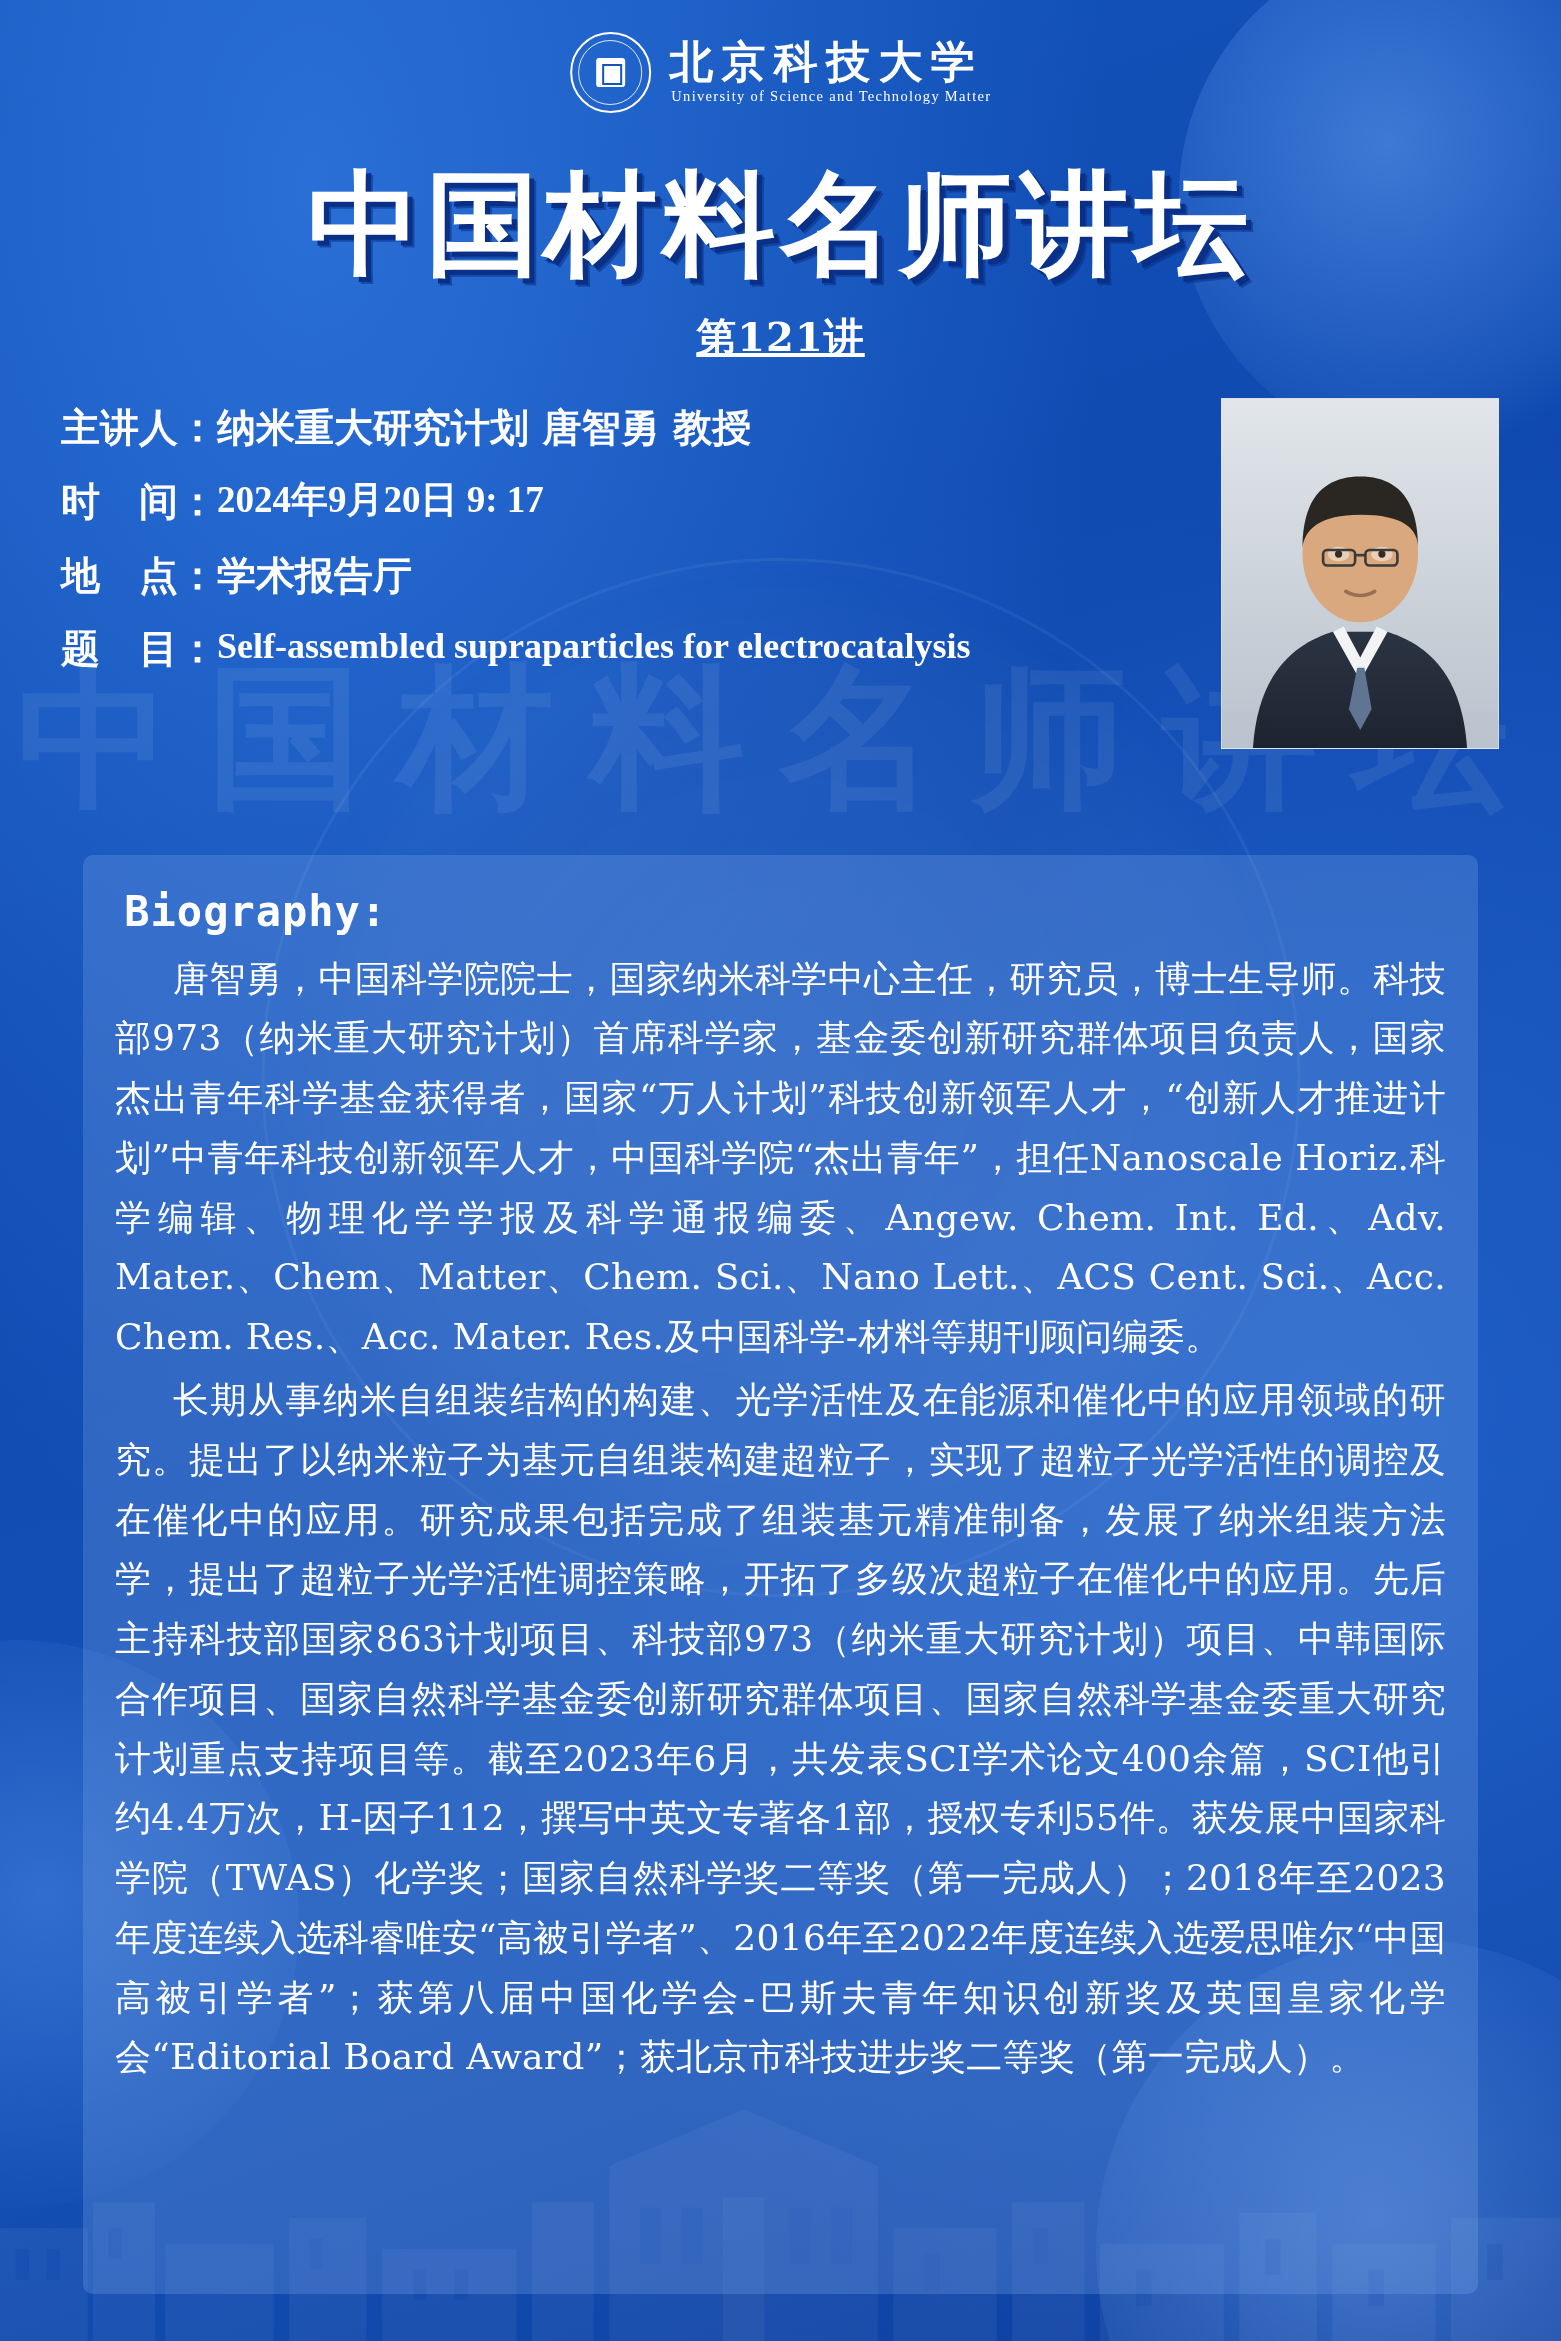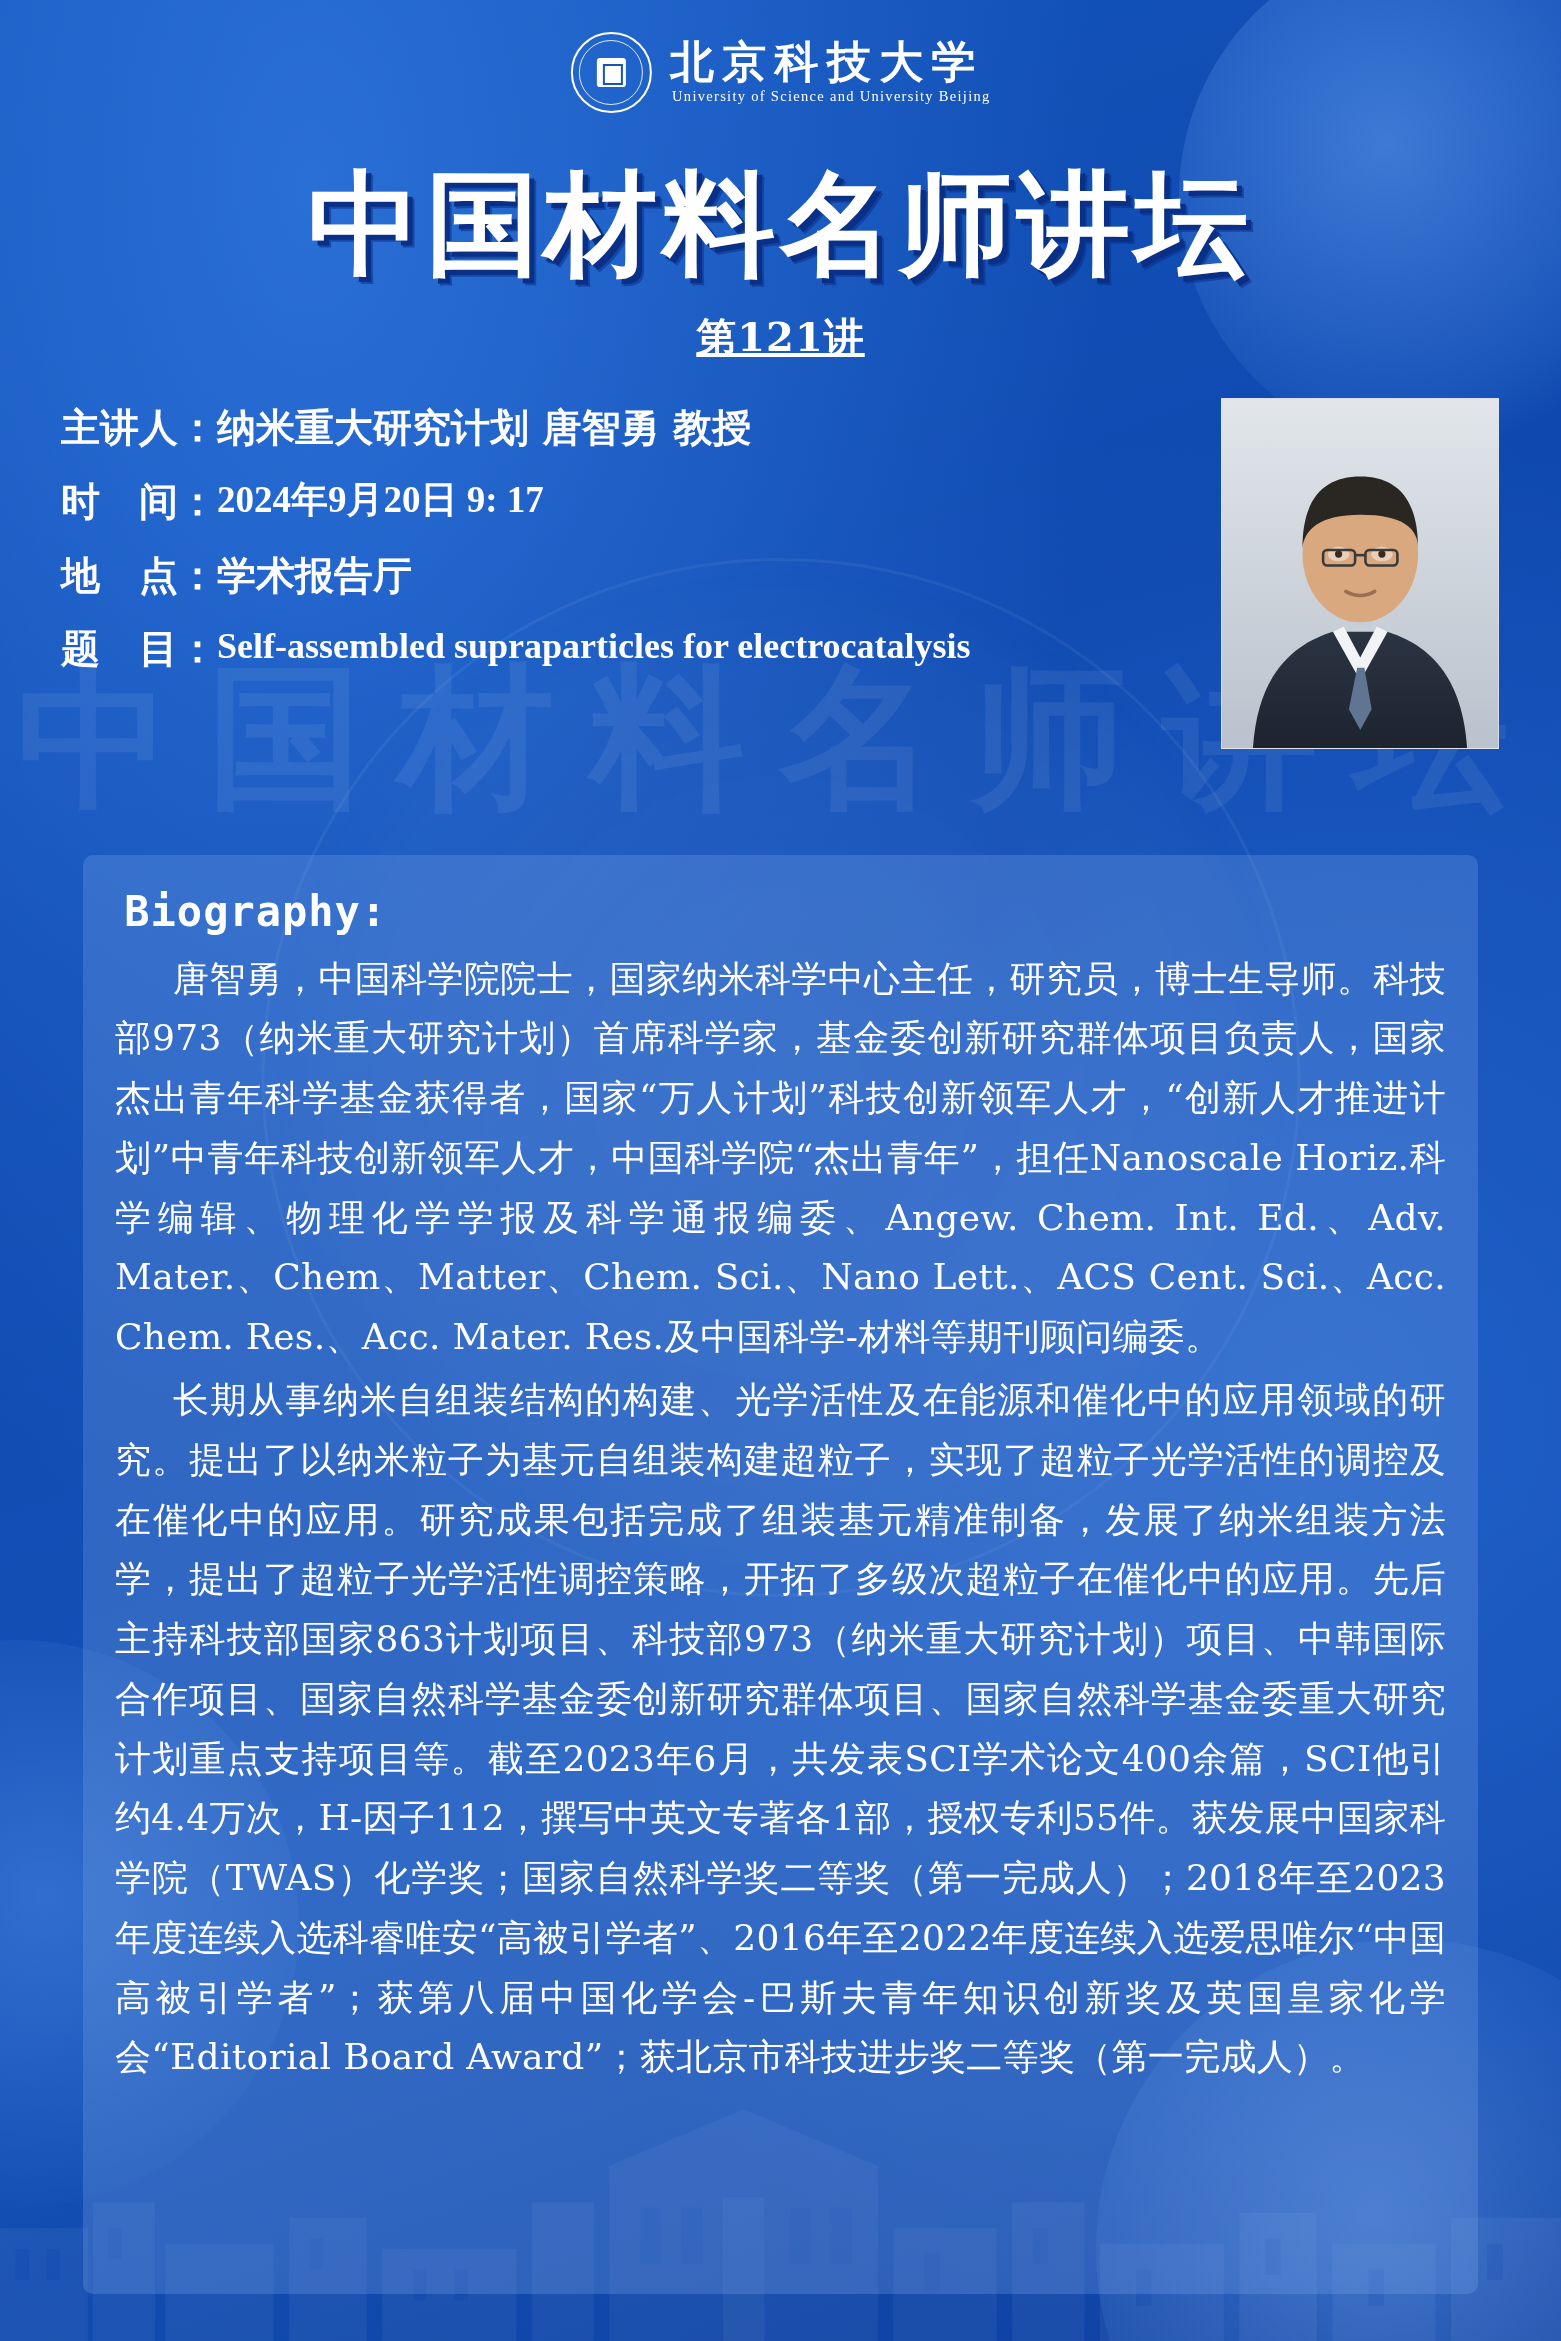--- a/index.html
+++ b/index.html
@@ -285,21 +285,21 @@
       <rect x="2880" y="330" width="30" height="70"></rect>
     </g>
   </svg>
 
   <div class="header-logo">
     <div class="seal">
       <div class="seal-inner"></div>
     </div>
     <div class="uni-names">
       <div class="uni-cn">北京科技大学</div>
-      <div class="uni-en">University of Science and University Beijing</div>
+      <div class="uni-en">University of Science and Technology Matter</div>
     </div>
   </div>
 
   <div class="main-title">中国材料名师讲坛</div>
   <div class="sub-title">第121讲</div>
 
   <div class="info">
     <div class="info-row">
       <span class="info-label">主讲人：</span>
       <span class="info-value">纳米重大研究计划 唐智勇 教授</span>

